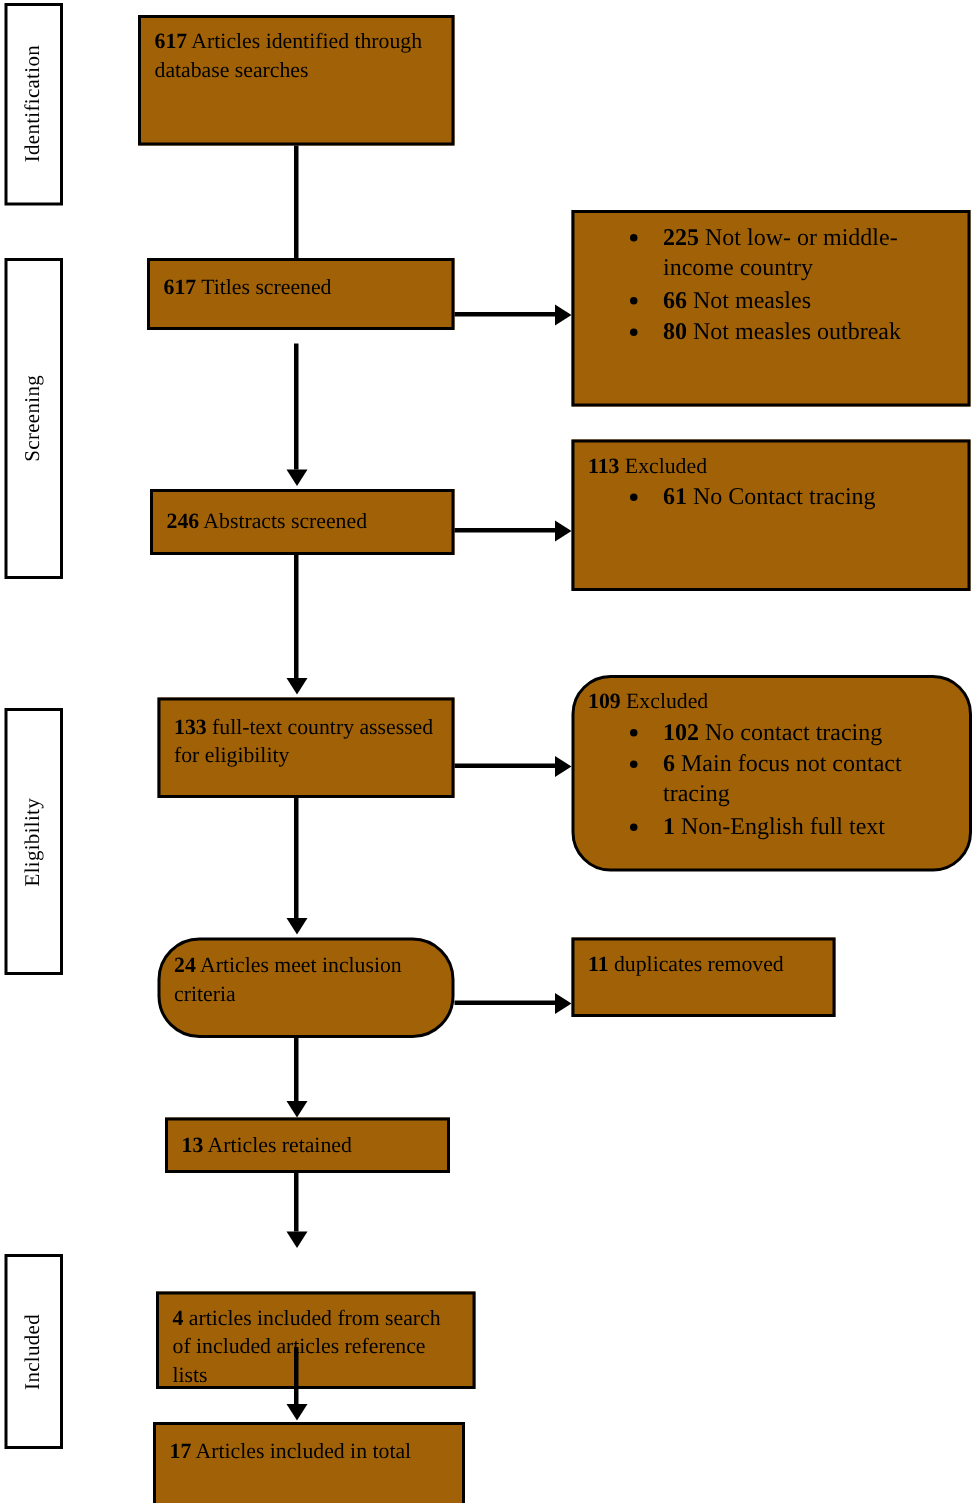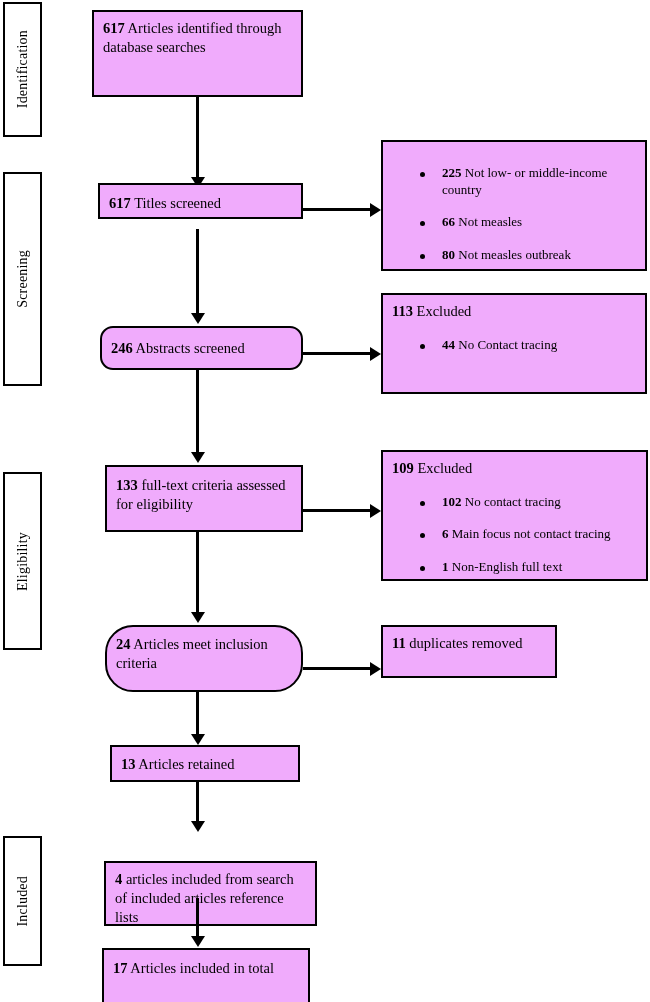--- a/index.html
+++ b/index.html
@@ -33,21 +33,21 @@
     font-size: 14px;
     font-weight: 400;
     letter-spacing: 0.2px;
     white-space: nowrap;
     font-family: "Liberation Serif", "DejaVu Serif", serif;
   }
   
   .flow-box {
     position: absolute;
     border: 2px solid #000;
-    background: #f0abfc;
+    background: #a16207;
     box-sizing: border-box;
     padding: 7px 9px 6px 9px;
     font-size: 14.5px;
     line-height: 1.30;
   }
   .flow-box .num {
     font-weight: bold;
   }
   
   .excl-head {
@@ -55,24 +55,24 @@
     line-height: 1.28;
     margin: 0 0 1px 0;
   }
   ul.excl-list {
     list-style: none;
     margin: 0;
     padding: 0 0 0 26px;
   }
   ul.excl-list li {
     position: relative;
-    font-size: 13px;
+    font-size: 16px;
     line-height: 1.28;
     padding-left: 24px;
-    margin: 16px 0 1px 0;
+    margin: 0 0 1px 0;
   }
   ul.excl-list li::before {
     content: "";
     position: absolute;
     left: 2px;
     top: 7px;
     width: 5px;
     height: 5px;
     border-radius: 50%;
     background: #000;
@@ -127,21 +127,21 @@
   </div>
 
   <div class="flow-box" style="left:92px; top:10px; width:211px; height:87px;">
     <span class="num">617</span>
     <span>Articles identified through database searches</span>
   </div>
 
   <div class="vline" style="left:196px; top:97px; height:80px;"></div>
   <div class="arrow-down" style="left:190.5px; top:177px;"></div>
 
-  <div class="flow-box" style="left:98px; top:183px; width:205px; height:36px; padding-top:9px;">
+  <div class="flow-box" style="left:98px; top:172px; width:205px; height:48px; padding-top:9px;">
     <span class="num">617</span>
     <span>Titles screened</span>
   </div>
 
   <div class="hline" style="left:303px; top:208px; width:68px;"></div>
   <div class="arrow-right" style="left:370px; top:202.5px;"></div>
 
   <div class="flow-box" style="left:381px; top:140px; width:266px; height:131px;">
     <ul class="excl-list">
       <li>
@@ -155,53 +155,53 @@
       <li>
         <span class="num">80</span>
         <span>Not measles outbreak</span>
       </li>
     </ul>
   </div>
 
   <div class="vline" style="left:196px; top:229px; height:84px;"></div>
   <div class="arrow-down" style="left:190.5px; top:313px;"></div>
 
-  <div class="flow-box" style="left:100px; top:326px; width:203px; height:44px; padding-top:11px;border-radius:13px;">
+  <div class="flow-box" style="left:100px; top:326px; width:203px; height:44px; padding-top:11px;">
     <span class="num">246</span>
     <span>Abstracts screened</span>
   </div>
 
   <div class="hline" style="left:303px; top:352px; width:68px;"></div>
   <div class="arrow-right" style="left:370px; top:346.5px;"></div>
 
   <div class="flow-box" style="left:381px; top:293px; width:266px; height:101px;">
     <p class="excl-head">
       <span class="num">113</span>
       <span>Excluded</span>
     </p>
     <ul class="excl-list">
       <li>
-        <span class="num">44</span>
+        <span class="num">61</span>
         <span>No Contact tracing</span>
       </li>
     </ul>
   </div>
 
   <div class="vline" style="left:196px; top:370px; height:82px;"></div>
   <div class="arrow-down" style="left:190.5px; top:452px;"></div>
 
   <div class="flow-box" style="left:105px; top:465px; width:198px; height:67px; padding-top:9px;">
     <span class="num">133</span>
-    <span>full-text criteria assessed for eligibility</span>
+    <span>full-text country assessed for eligibility</span>
   </div>
 
   <div class="hline" style="left:303px; top:509px; width:68px;"></div>
   <div class="arrow-right" style="left:370px; top:503.5px;"></div>
 
-  <div class="flow-box" style="left:381px; top:450px; width:267px; height:131px;">
+  <div class="flow-box" style="left:381px; top:450px; width:267px; height:131px;border-radius:26px;">
     <p class="excl-head">
       <span class="num">109</span>
       <span>Excluded</span>
     </p>
     <ul class="excl-list">
       <li>
         <span class="num">102</span>
         <span>No contact tracing</span>
       </li>
       <li>

